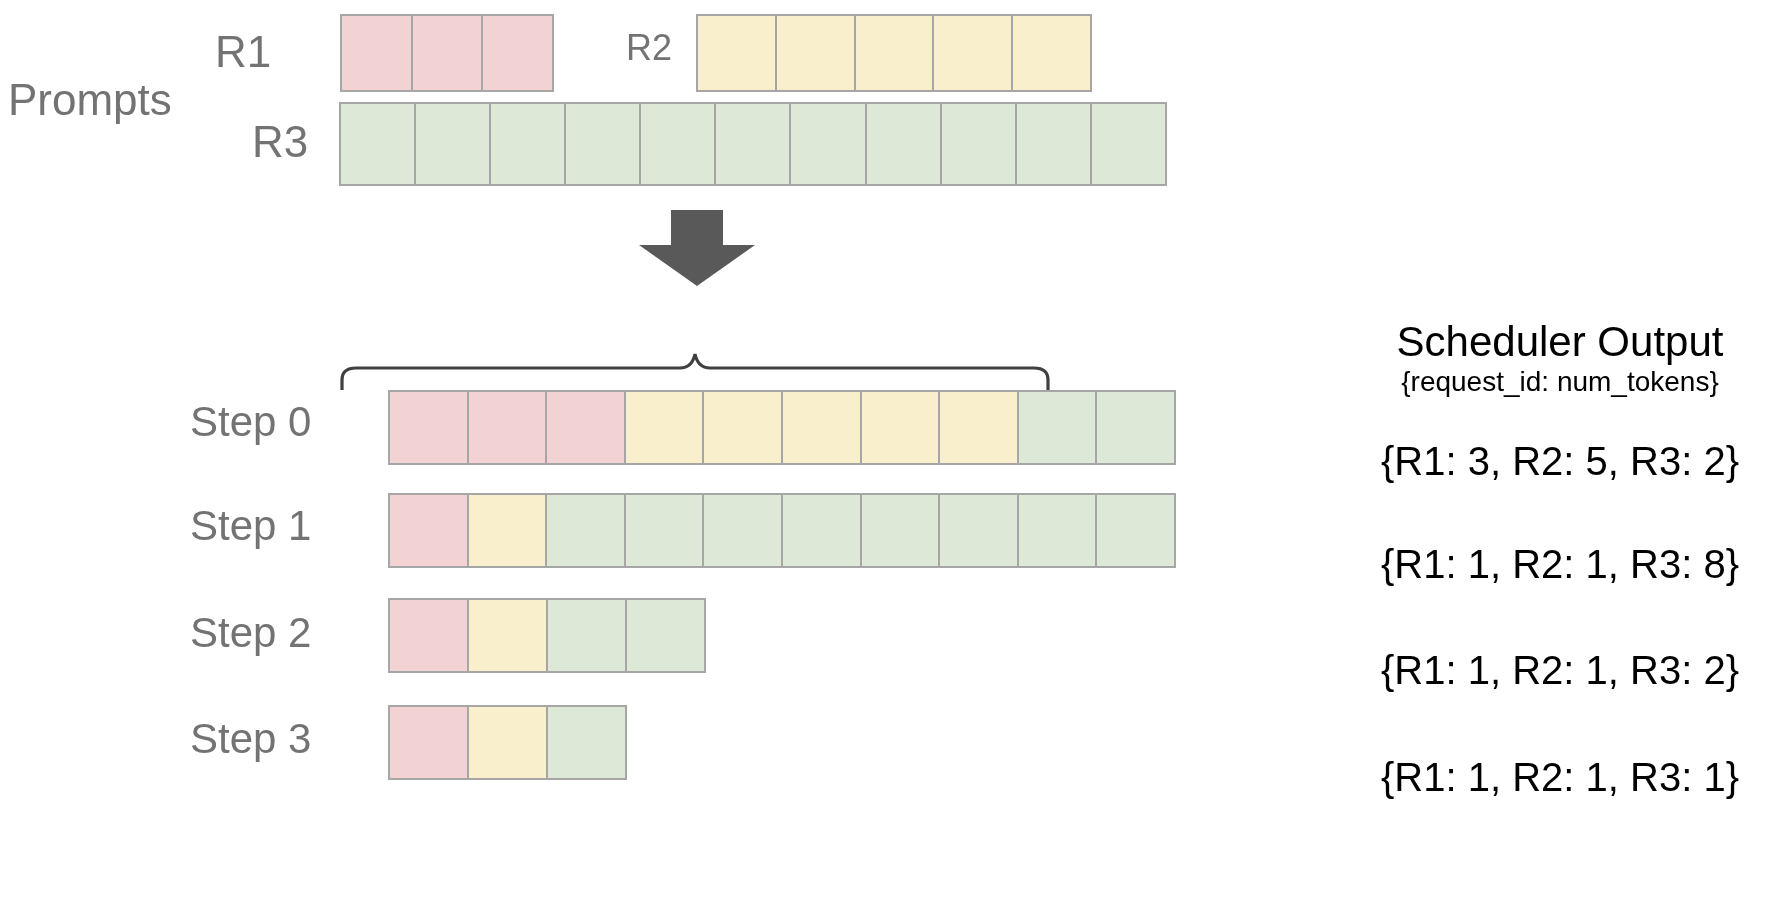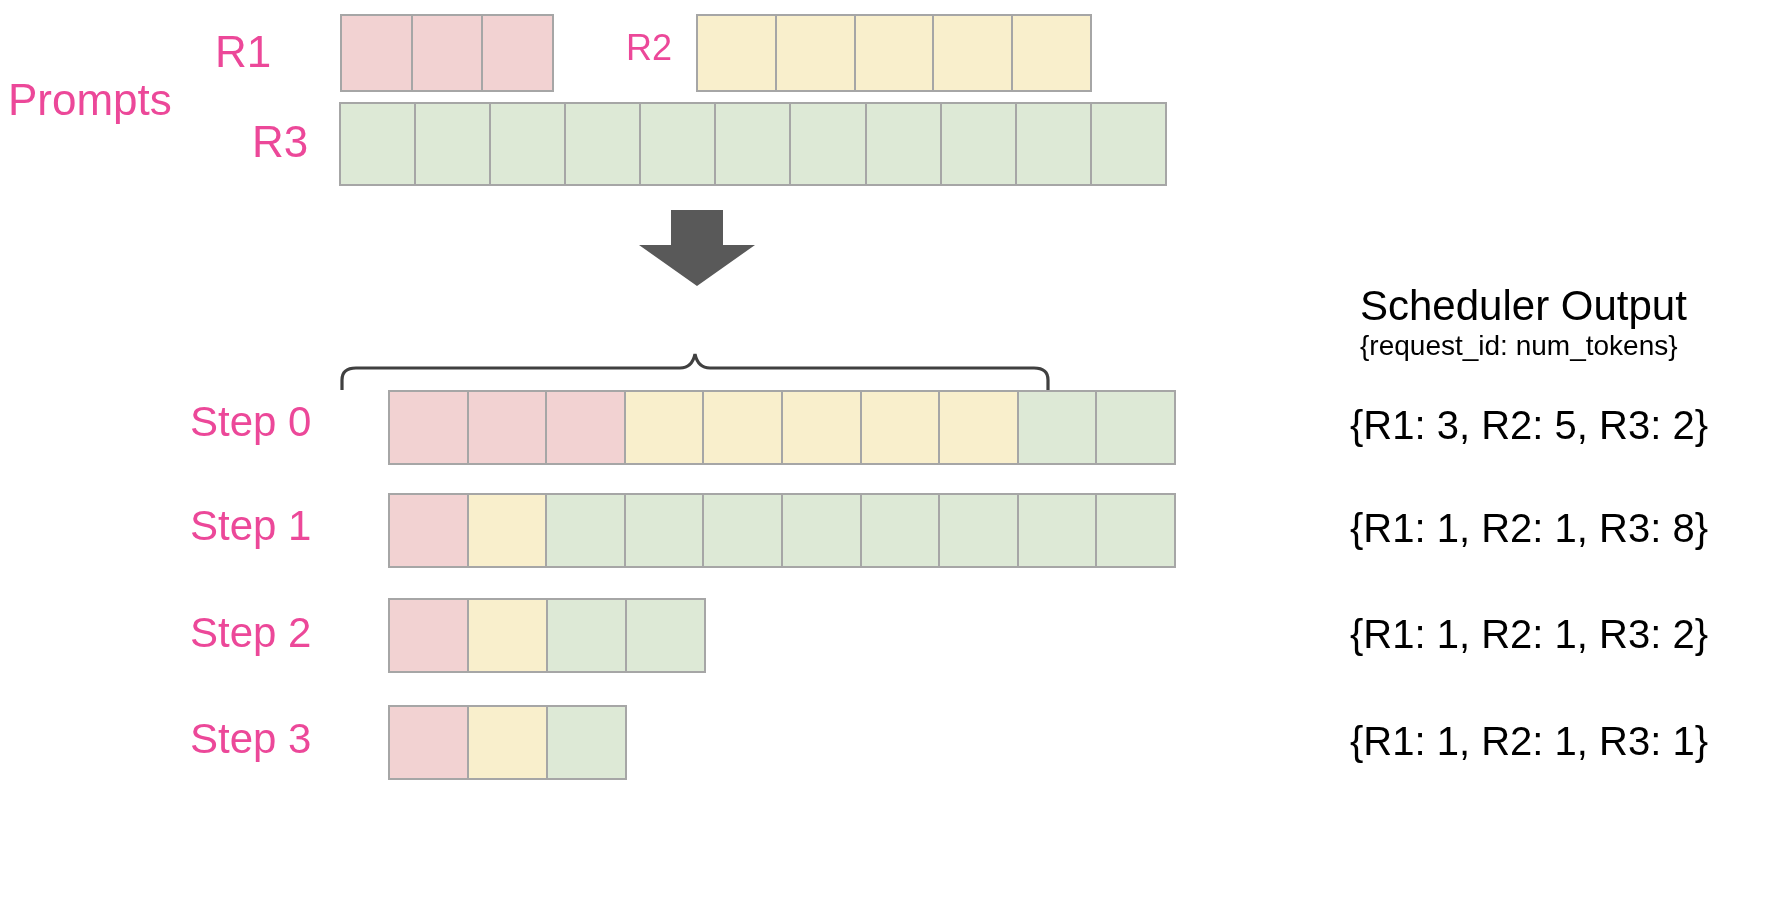--- a/index.html
+++ b/index.html
@@ -15,21 +15,21 @@
     position: relative;
     width: 1788px;
     height: 918px;
     background: #ffffff;
     overflow: hidden;
   }
 
   .label {
     position: absolute;
     white-space: nowrap;
-    color: #ec4899;
+    color: #737373;
     line-height: 1;
   }
 
   
   .strip {
     position: absolute;
     display: flex;
     box-sizing: border-box;
   }
   .cell {
@@ -45,21 +45,22 @@
   
   .arrow-wrap { position: absolute; }
 
   
   .brace-wrap { position: absolute; }
 
   
   .out-line {
     position: absolute;
     white-space: nowrap;
-    text-align: left;
+    text-align: center;
+    margin-top: 36px;
   }
 </style>
 </head>
 <body>
 
 <div id="canvas">
 
   <div class="label" style="left:8px; top:78px; font-size:44px;">Prompts</div>
 
   <div class="label" style="left:215px; top:30px; font-size:44px;">R1</div>

